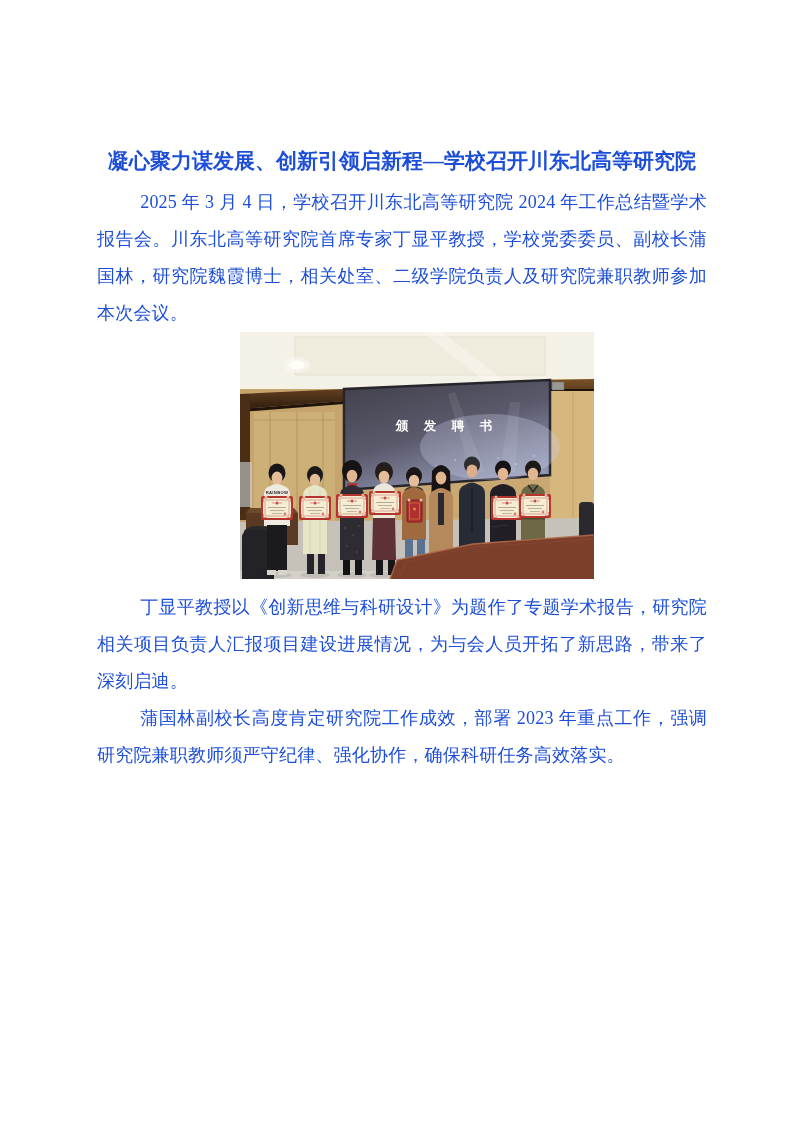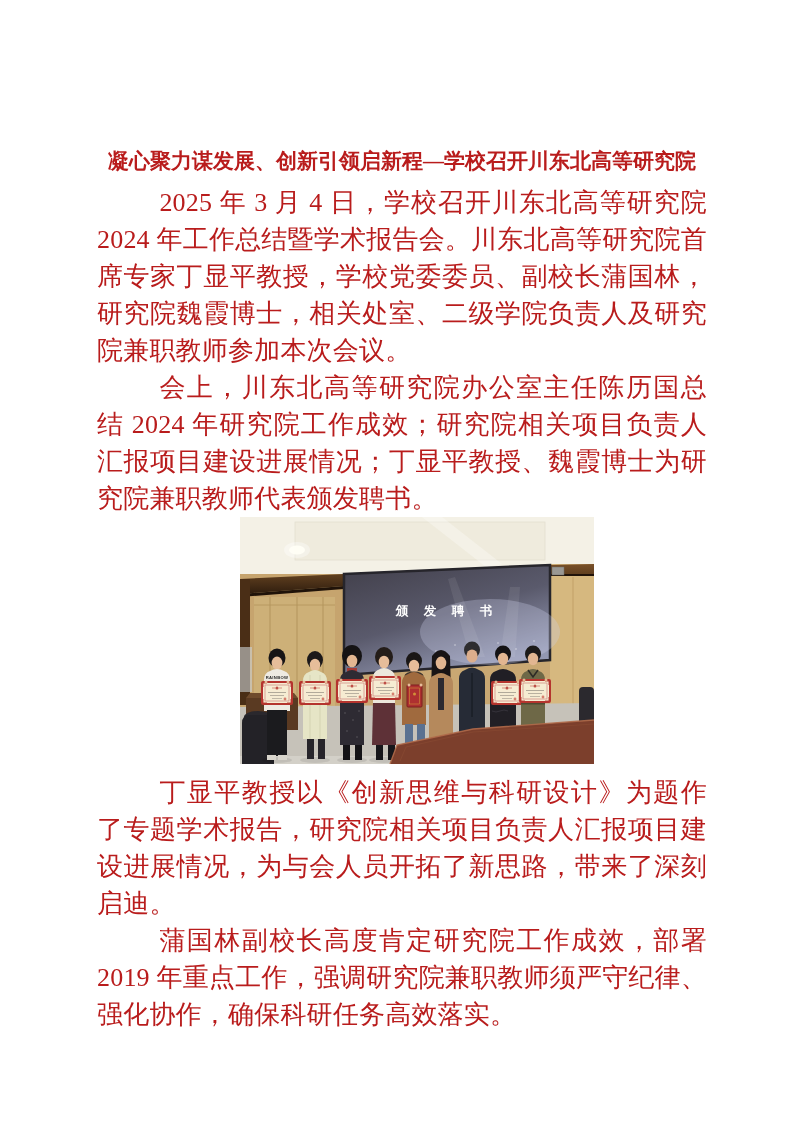--- a/index.html
+++ b/index.html
@@ -4,36 +4,36 @@
 <style>
   * { box-sizing: border-box; }
   html, body { margin: 0; padding: 0; background: #ffffff; }
   .page {
     position: relative;
     width: 793px;
     height: 1122px;
     background: #ffffff;
     overflow: hidden;
     font-family: "Liberation Serif", "DejaVu Serif", serif;
-    color: #b91c1c;
+    color: #1d4ed8;
   }
   .content {
     padding: 139px 86px 0 97px;
   }
   .title {
     margin: 0;
     font-size: 21px;
     font-weight: 700;
     line-height: 45px;
     text-align: center;
   }
   .title .t-line { display: block; white-space: nowrap; }
   .body-text p {
     margin: 0;
-    font-size: 26px;
+    font-size: 18px;
     line-height: 37px;
     text-align: justify;
     text-indent: 2.4em;
     letter-spacing: 0.2px;
   }
   figure.photo-figure {
     margin: 0 0 10px 143px;
     width: 354px;
     height: 247px;
     padding: 0;
@@ -45,21 +45,20 @@
 
 <div class="page">
   <div class="content">
 
     <h1 class="title">
       <span class="t-line">凝心聚力谋发展、创新引领启新程—学校召开川东北高等研究院</span>
     </h1>
 
     <div class="body-text">
       <p>2025 年 3 月 4 日，学校召开川东北高等研究院 2024 年工作总结暨学术报告会。川东北高等研究院首席专家丁显平教授，学校党委委员、副校长蒲国林，研究院魏霞博士，相关处室、二级学院负责人及研究院兼职教师参加本次会议。</p>
-      <p>会上，川东北高等研究院办公室主任陈历国总结 2024 年研究院工作成效；研究院相关项目负责人汇报项目建设进展情况；丁显平教授、魏霞博士为研究院兼职教师代表颁发聘书。</p>
 
       <figure class="photo-figure">
         <svg width="354" height="247" viewBox="0 0 354 247" xmlns="http://www.w3.org/2000/svg">
           <defs>
             <linearGradient id="screenGrad" x1="0" y1="0" x2="0.55" y2="1">
               <stop offset="0" stop-color="#413f4a"></stop>
               <stop offset="0.55" stop-color="#5a5a6c"></stop>
               <stop offset="1" stop-color="#9297b1"></stop>
             </linearGradient>
             <linearGradient id="trimGrad" x1="0" y1="0" x2="0" y2="1">
@@ -271,16 +270,16 @@
 
           <g>
             <polygon points="150,247 157,228 233,212 354,203 354,247" fill="#7c3f2c"></polygon>
             <polyline points="150,247 157,228 233,212 354,203" fill="none" stroke="#b06a4a" stroke-width="1.4" opacity="0.9"></polyline>
             <polyline points="160,244 166,230 233,215 354,207" fill="none" stroke="#8e4d35" stroke-width="0.8" opacity="0.6"></polyline>
           </g>
         </svg>
       </figure>
 
       <p>丁显平教授以《创新思维与科研设计》为题作了专题学术报告，研究院相关项目负责人汇报项目建设进展情况，为与会人员开拓了新思路，带来了深刻启迪。</p>
-      <p>蒲国林副校长高度肯定研究院工作成效，部署 2019 年重点工作，强调研究院兼职教师须严守纪律、强化协作，确保科研任务高效落实。</p>
+      <p>蒲国林副校长高度肯定研究院工作成效，部署 2023 年重点工作，强调研究院兼职教师须严守纪律、强化协作，确保科研任务高效落实。</p>
     </div>
   </div>
 </div>
 
 </body></html>

